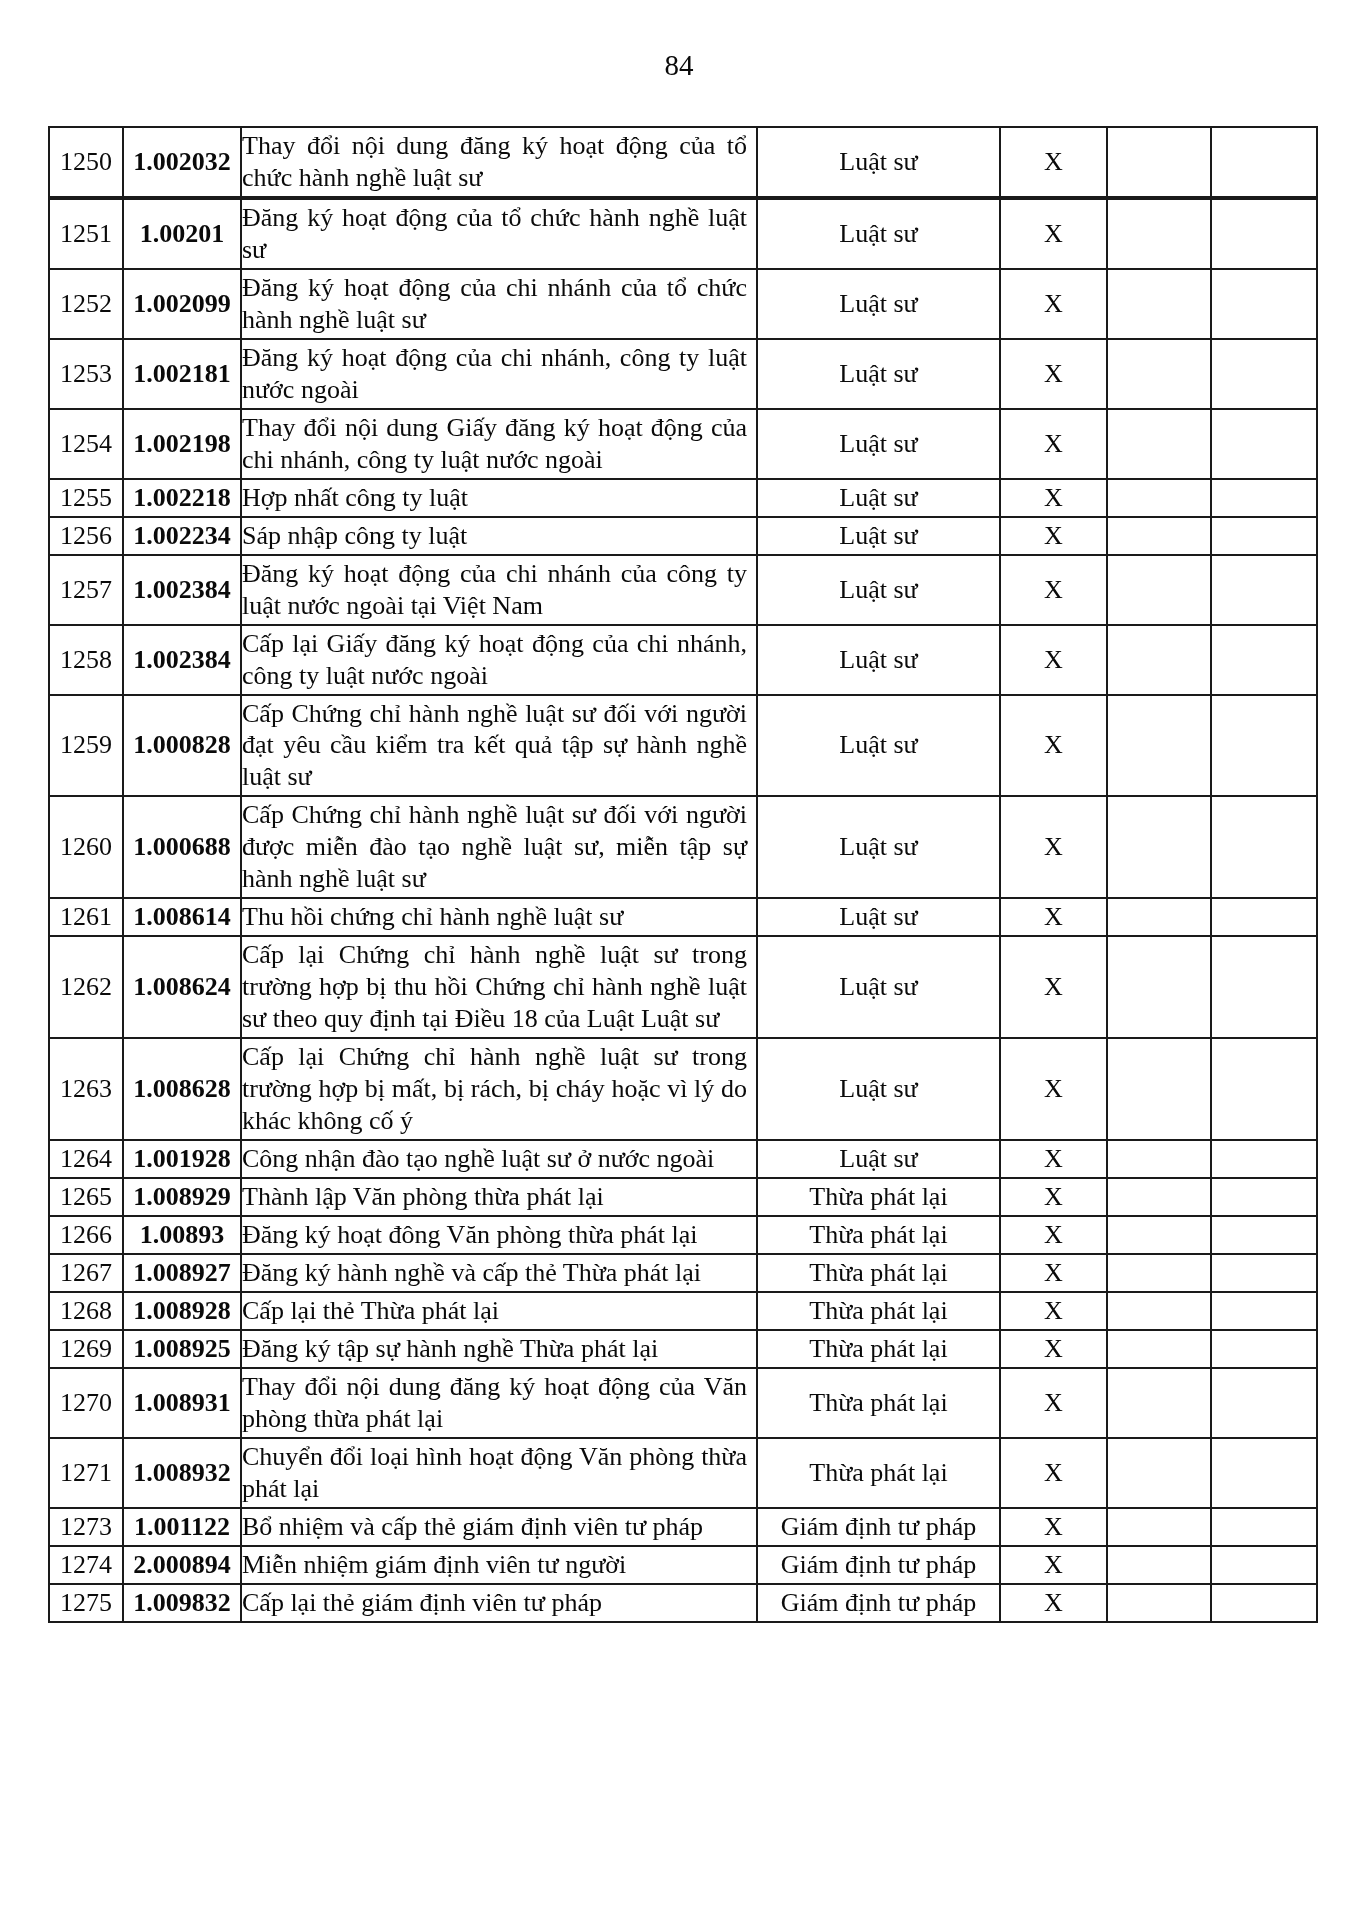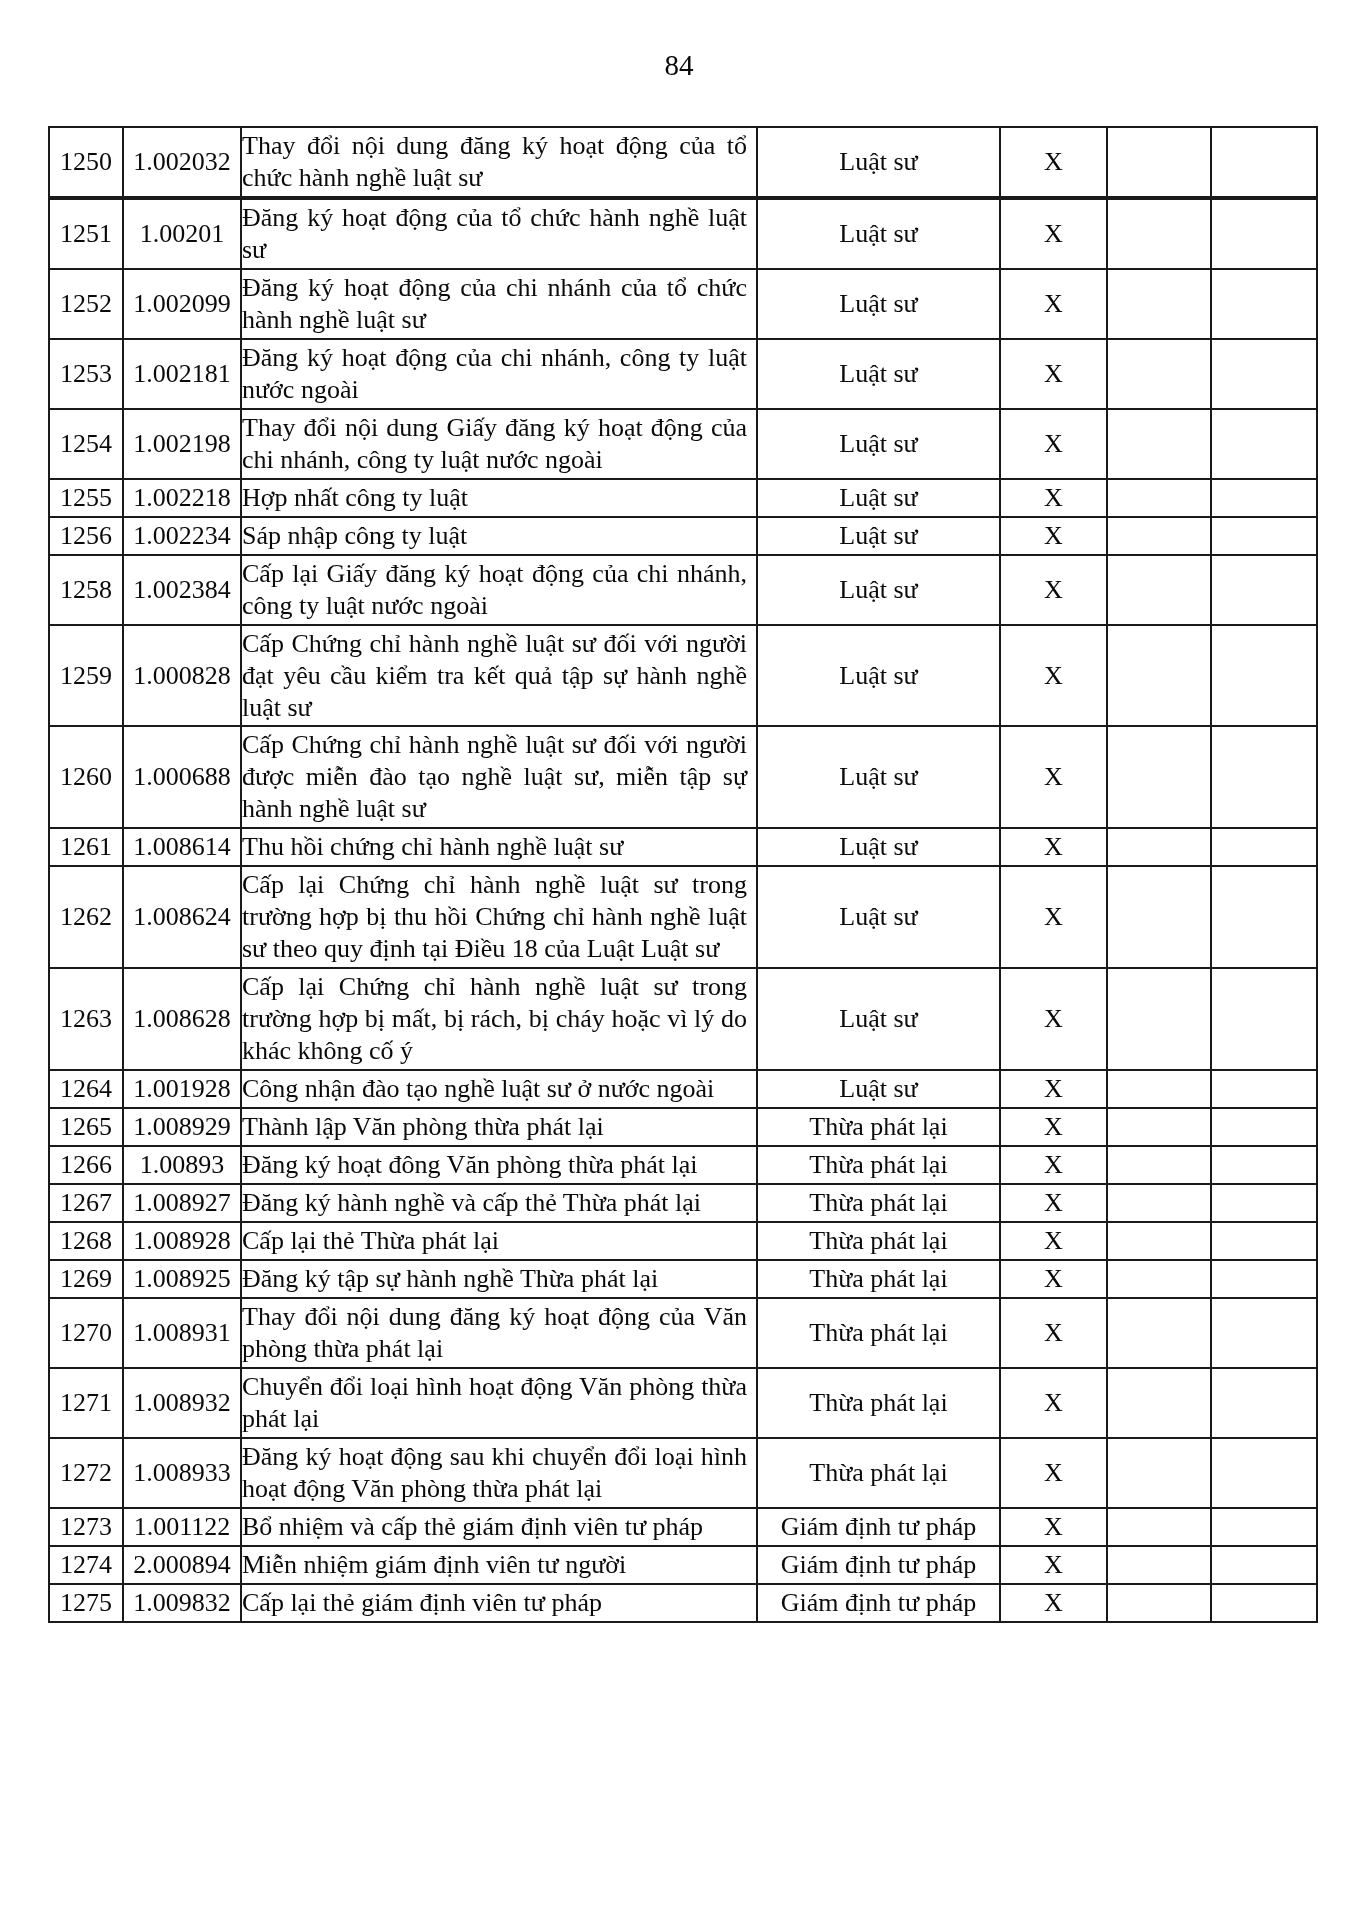--- a/index.html
+++ b/index.html
@@ -37,21 +37,21 @@
     font-size: 26px;
     line-height: 1.23;
     vertical-align: middle;
     padding: 2px 4px;
     overflow: hidden;
   }
   tbody tr:first-child td {
     border-bottom-width: 4px;
   }
   .c-no   { text-align: left; padding-left: 10px; padding-right: 2px; }
-  .c-code { text-align: center; }
+  .c-code { text-align: center; font-weight: bold; }
   .c-desc { text-align: justify; padding-left: 0; padding-right: 9px; }
   .c-cat  { text-align: center; margin-top: 36px; }
   .c-mark { text-align: center; }
   .c-empty { }
 </style>
 </head>
 <body>
 
 <div class="page-number">84</div>
 
@@ -123,20 +123,29 @@
       <tr>
     <td class="c-no">1256</td>
     <td class="c-code">1.002234</td>
     <td class="c-desc">Sáp nhập công ty luật</td>
     <td class="c-cat">Luật sư</td>
     <td class="c-mark">X</td>
     <td class="c-empty"></td>
     <td class="c-empty"></td>
   </tr>
       <tr>
+    <td class="c-no">1257</td>
+    <td class="c-code">1.002384</td>
+    <td class="c-desc">Đăng ký hoạt động của chi nhánh của công ty luật nước ngoài tại Việt Nam</td>
+    <td class="c-cat">Luật sư</td>
+    <td class="c-mark">X</td>
+    <td class="c-empty"></td>
+    <td class="c-empty"></td>
+  </tr>
+      <tr>
     <td class="c-no">1258</td>
     <td class="c-code">1.002384</td>
     <td class="c-desc">Cấp lại Giấy đăng ký hoạt động của chi nhánh, công ty luật nước ngoài</td>
     <td class="c-cat">Luật sư</td>
     <td class="c-mark">X</td>
     <td class="c-empty"></td>
     <td class="c-empty"></td>
   </tr>
       <tr>
     <td class="c-no">1259</td>
@@ -243,29 +252,20 @@
     <td class="c-desc">Thay đổi nội dung đăng ký hoạt động của Văn phòng thừa phát lại</td>
     <td class="c-cat">Thừa phát lại</td>
     <td class="c-mark">X</td>
     <td class="c-empty"></td>
     <td class="c-empty"></td>
   </tr>
       <tr>
     <td class="c-no">1271</td>
     <td class="c-code">1.008932</td>
     <td class="c-desc">Chuyển đổi loại hình hoạt động Văn phòng thừa phát lại</td>
-    <td class="c-cat">Thừa phát lại</td>
-    <td class="c-mark">X</td>
-    <td class="c-empty"></td>
-    <td class="c-empty"></td>
-  </tr>
-      <tr>
-    <td class="c-no">1272</td>
-    <td class="c-code">1.008933</td>
-    <td class="c-desc">Đăng ký hoạt động sau khi chuyển đổi loại hình hoạt động Văn phòng thừa phát lại</td>
     <td class="c-cat">Thừa phát lại</td>
     <td class="c-mark">X</td>
     <td class="c-empty"></td>
     <td class="c-empty"></td>
   </tr>
       <tr>
     <td class="c-no">1273</td>
     <td class="c-code">1.001122</td>
     <td class="c-desc">Bổ nhiệm và cấp thẻ giám định viên tư pháp</td>
     <td class="c-cat">Giám định tư pháp</td>

